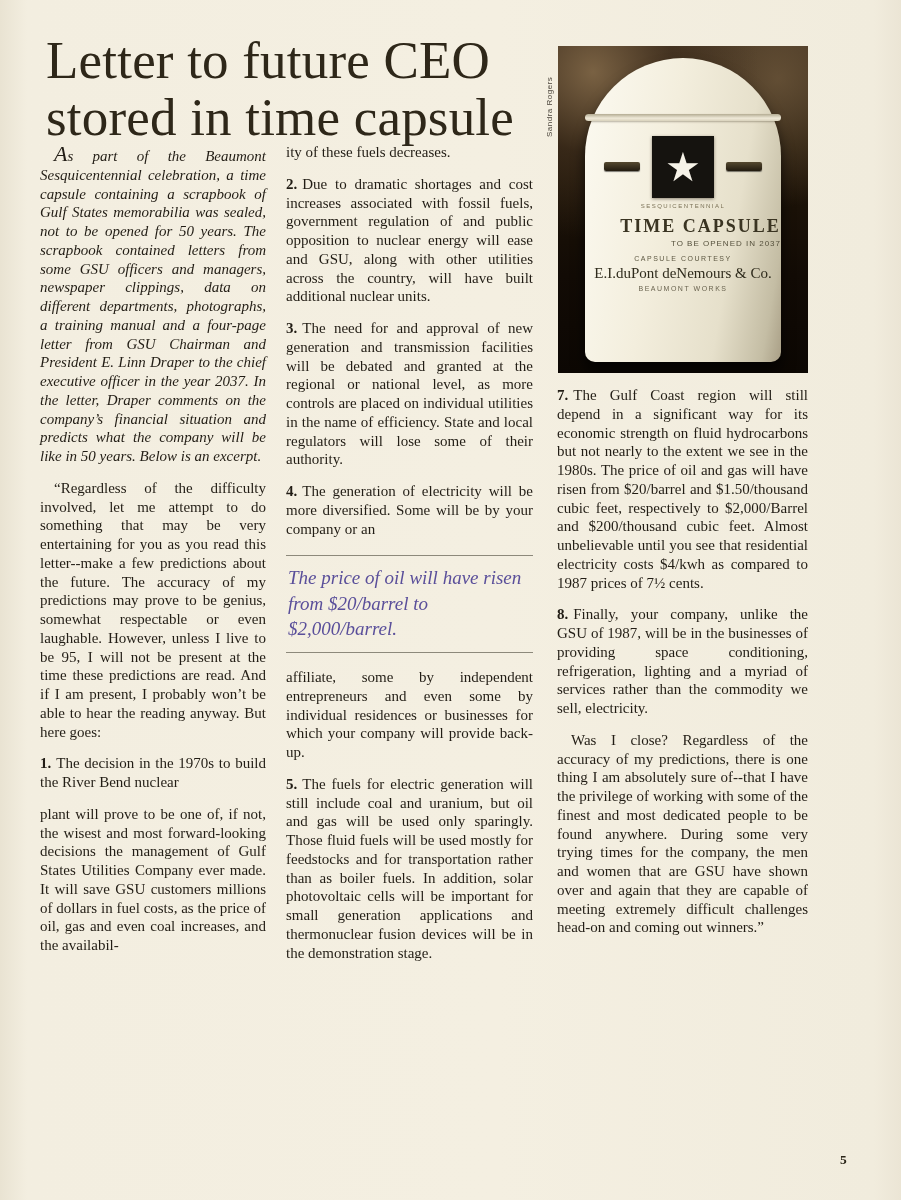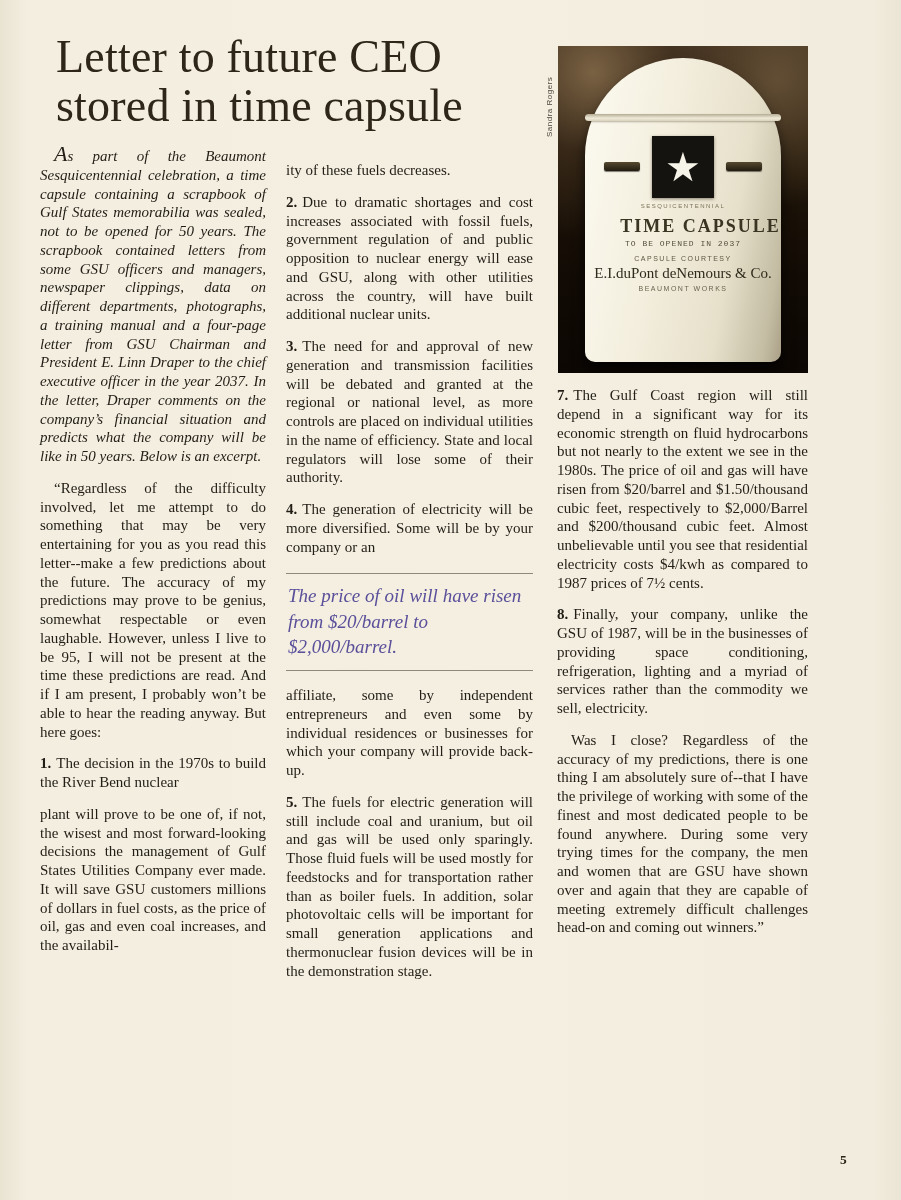--- a/index.html
+++ b/index.html
@@ -7,28 +7,28 @@
     width: 901px; height: 1200px;
     font-family: "Liberation Serif", "DejaVu Serif", serif;
     color: #221d15;
     background: #f3eee0;
   }
   .page {
     position: relative; width: 901px; height: 1200px; overflow: hidden;
     background: linear-gradient(90deg, #e9e3d2 0%, #f3eee0 3%, #f4efe1 55%, #f1ecdd 97%, #ebe5d5 100%);
   }
   .title {
-    position: absolute; left: 56px; top: 32px; margin: 0;
-    font-size: 46px; font-weight: 500; line-height: 1.07;
+    position: absolute; left: 46px; top: 32px; margin: 0;
+    font-size: 53px; font-weight: 500; line-height: 1.07;
     color: #2e2719; letter-spacing: 0.2px;
   }
   
   .col { position: absolute; font-size: 15px; line-height: 1.25; }
   .col1 { left: 40px;  top: 143px; width: 226px; }
-  .col2 { left: 286px; top: 143px; width: 247px; margin-top: 18px; }
+  .col2 { left: 286px; top: 143px; width: 247px; }
   .col3 { left: 557px; top: 386px; width: 251px; }
   .para { margin: 0 0 13px; text-align: justify; }
   .indent { text-indent: 14px; }
   .italic { font-style: italic; }
   .leadcap { font-size: 22px; font-style: italic; line-height: 1; }
   .num { font-weight: bold; margin-right: 5px; }
   .pullquote {
     color: #5a4f9a; font-style: italic;
     font-size: 19px; line-height: 1.33; text-align: left;
     border-top: 1px solid #8d897b; border-bottom: 1px solid #8d897b;
@@ -75,22 +75,22 @@
   .handle-left { left: -48px; } .handle-right { right: -48px; }
   .sesqui {
     margin-top: 5px; font-family: "Liberation Sans", sans-serif;
     font-size: 6px; letter-spacing: 1.5px; color: #7b7257; text-align: center;
   }
   .cap-title {
     margin-top: 7px; font-size: 18px; font-weight: bold; letter-spacing: 2px;
     text-align: center; color: #3a3422; padding-left: 35px;
   }
   .cap-opened {
-    margin-top: 2px; font-family: Liberation Mono, monospace;
-    font-size: 8px; letter-spacing: 1px; text-align: center; color: #55503c;
+    margin-top: 2px; font-family: Liberation Sans, sans-serif;
+    font-size: 8px; letter-spacing: 1px; text-align: right; color: #55503c;
   }
   .cap-courtesy {
     margin-top: 7px; font-family: "Liberation Sans", sans-serif;
     font-size: 7px; letter-spacing: 1.5px; text-align: center; color: #5c5741;
   }
   .cap-company {
     margin-top: 3px; font-size: 15px; text-align: center; color: #2f2b1c; font-weight: 500;
   }
   .cap-works {
     margin-top: 3px; font-family: "Liberation Sans", sans-serif;

